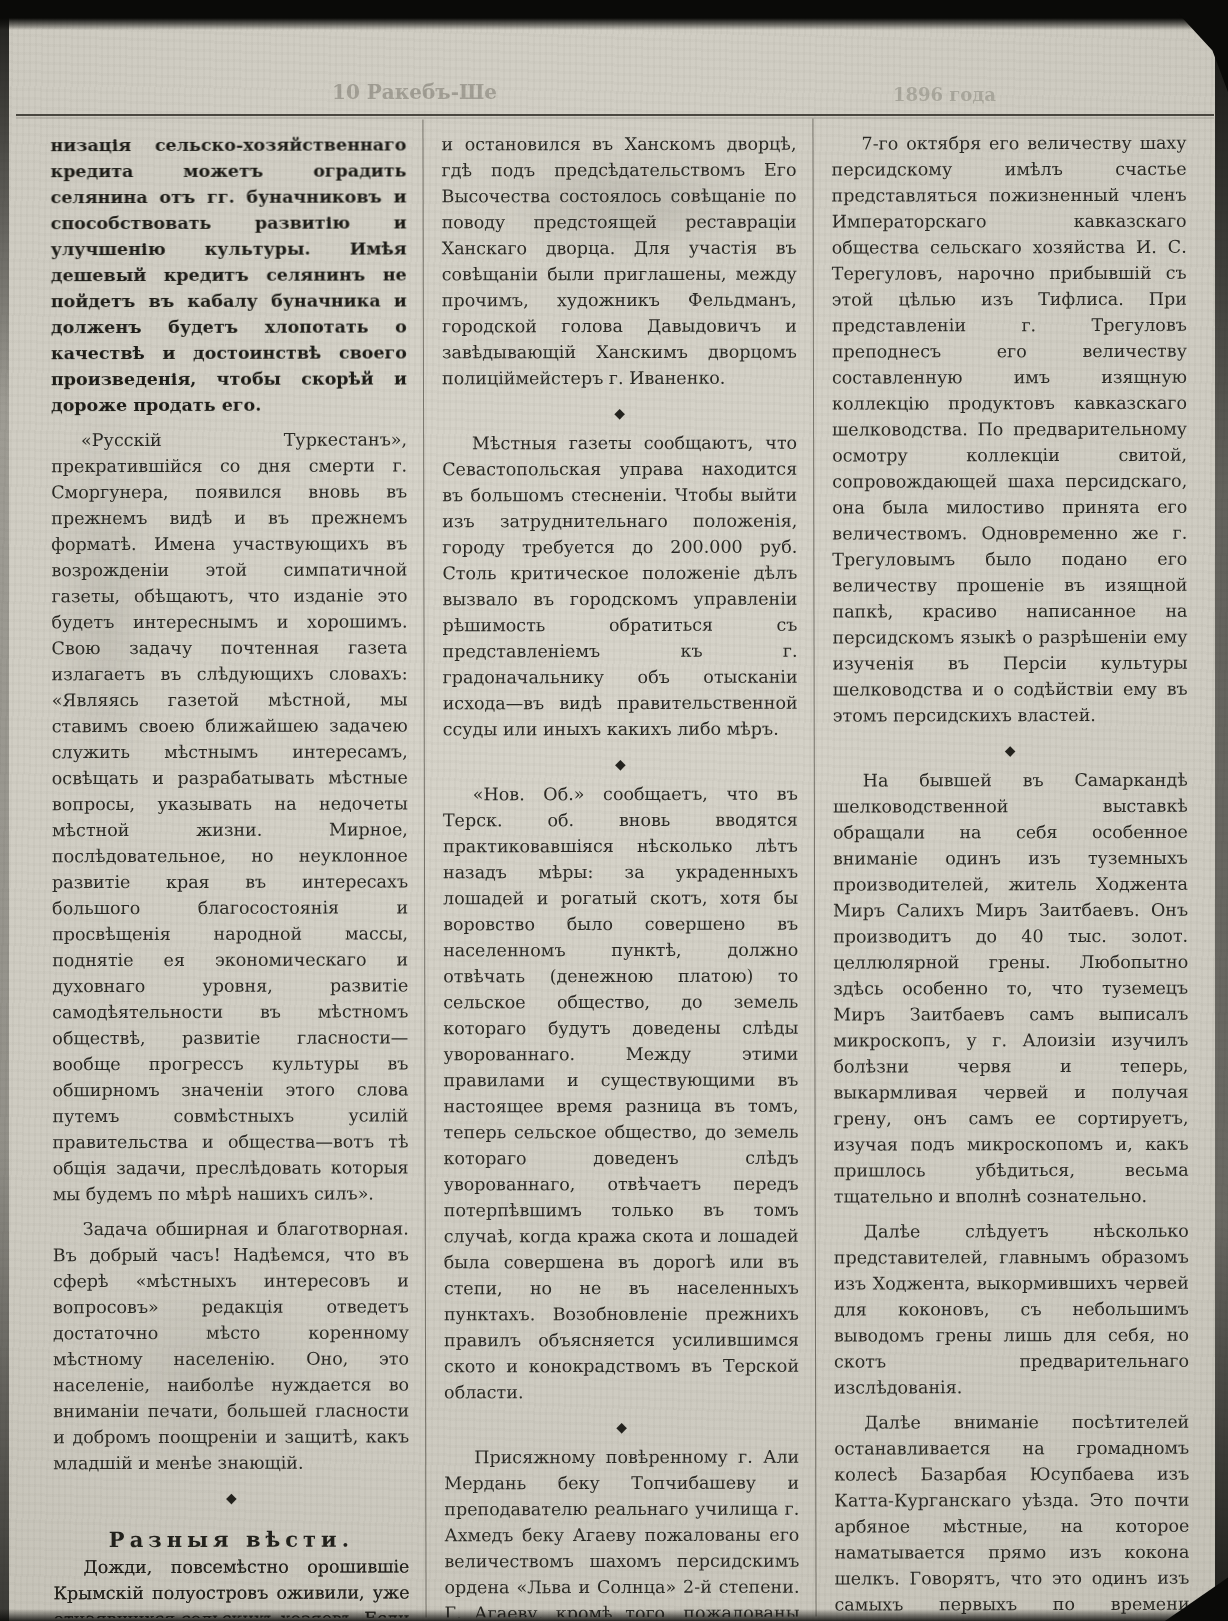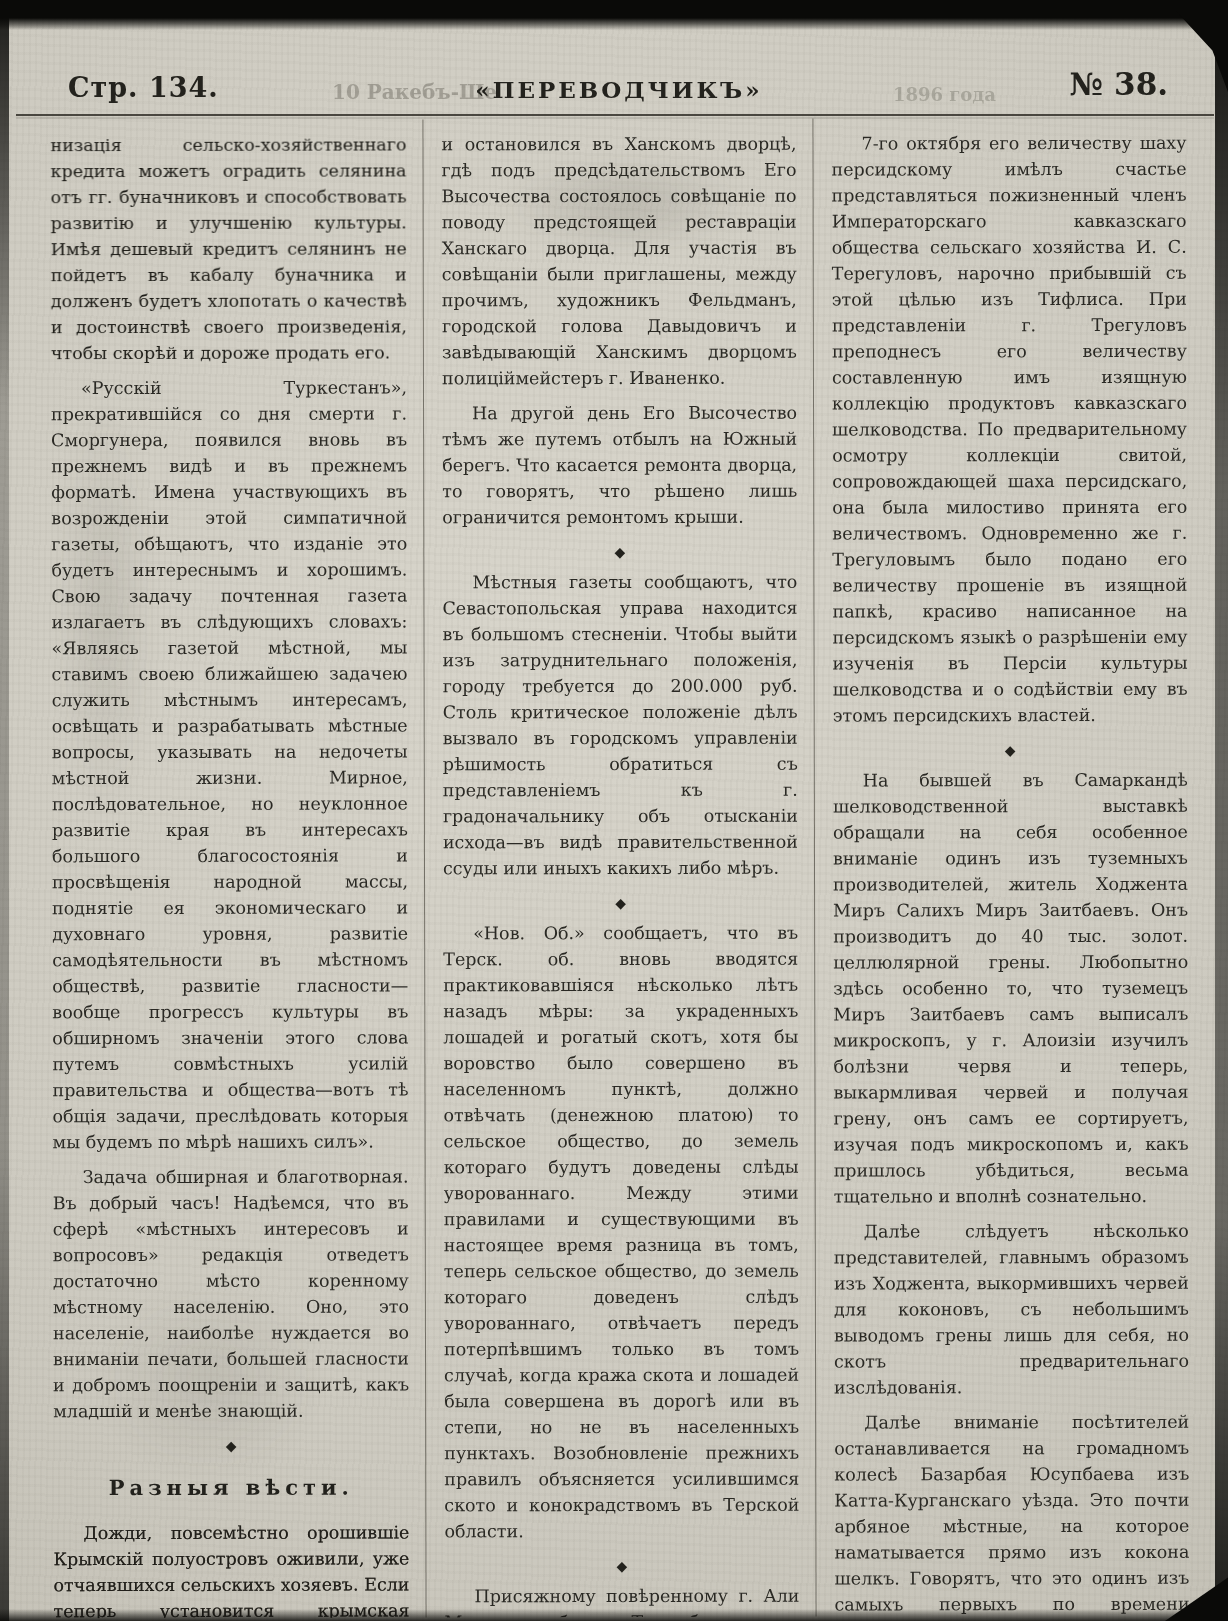--- a/index.html
+++ b/index.html
@@ -56,63 +56,57 @@
 
   
   .columns { position: absolute; top: 119px; left: 34px; right: 24px; bottom: 4px;
     display: grid; grid-template-columns: 1fr 1fr 1fr; transform: rotate(-0.12deg); }
   .col { padding: 12px 16px 10px 18px; overflow: hidden; display: flex; flex-direction: column; }
   .col + .col { border-left: 1.5px solid rgba(55,52,43,.6); }
 
   .para { margin: 0 0 9px; font-size: 17.5px; line-height: 26px; text-align: justify;
     text-indent: 30px; color: #2a2924; }
   .no-indent { text-indent: 0; }
-  .ink-heavy { font-weight: 400; color: #1d1c17; filter: blur(.25px); }
+  .ink-heavy { font-weight: 700; color: #1d1c17; filter: blur(.25px); }
   .ink-medium { color: #211f1a; text-shadow: 0 0 .6px rgba(33,31,26,.7); }
 
   .sep { text-align: center; margin: 5px 0 9px; font-size: 14px; color: #23221d; flex: none; }
 
-  .section-heading { margin: 12px 0 20px; text-align: center; font-size: 21px; font-weight: bold;
+  .section-heading { margin: 12px 0 2px; text-align: center; font-size: 21px; font-weight: bold;
     letter-spacing: 5px; color: #22211c; flex: none; }
 </style>
 </head>
 <body>
 
 <div class="paper">
   <div class="grain"></div>
 
   <div class="smudge smudge-a"></div>
   <div class="smudge smudge-b"></div>
   <div class="smudge smudge-c"></div>
 
   <div class="ghost ghost-left">10 Ракебъ-Ше</div>
   <div class="ghost ghost-right">1896 года</div>
 
-  <header class="page-header">
-    <div class="page-num">Стр. 134.</div>
-    <div class="masthead">«ПЕРЕВОДЧИКЪ»</div>
-    <div class="issue-num">№ 38.</div>
-  </header>
   <div class="header-rule"></div>
 
   <main class="columns">
 
     <section class="col">
       <p class="para no-indent ink-heavy">низація сельско-хозяйственнаго кредита можетъ оградить селянина отъ гг. буначниковъ и способствовать развитію и улучшенію культуры. Имѣя дешевый кредитъ селянинъ не пойдетъ въ кабалу буначника и долженъ будетъ хлопотать о качествѣ и достоинствѣ своего произведенія, чтобы скорѣй и дороже продать его.</p>
       <p class="para">«Русскій Туркестанъ», прекратившійся со дня смерти г. Сморгунера, появился вновь въ прежнемъ видѣ и въ прежнемъ форматѣ. Имена участвующихъ въ возрожденіи этой симпатичной газеты, обѣщаютъ, что изданіе это будетъ интереснымъ и хорошимъ. Свою задачу почтенная газета излагаетъ въ слѣдующихъ словахъ: «Являясь газетой мѣстной, мы ставимъ своею ближайшею задачею служить мѣстнымъ интересамъ, освѣщать и разрабатывать мѣстные вопросы, указывать на недочеты мѣстной жизни. Мирное, послѣдовательное, но неуклонное развитіе края въ интересахъ большого благосостоянія и просвѣщенія народной массы, поднятіе ея экономическаго и духовнаго уровня, развитіе самодѣятельности въ мѣстномъ обществѣ, развитіе гласности—вообще прогрессъ культуры въ обширномъ значеніи этого слова путемъ совмѣстныхъ усилій правительства и общества—вотъ тѣ общія задачи, преслѣдовать которыя мы будемъ по мѣрѣ нашихъ силъ».</p>
       <p class="para">Задача обширная и благотворная. Въ добрый часъ! Надѣемся, что въ сферѣ «мѣстныхъ интересовъ и вопросовъ» редакція отведетъ достаточно мѣсто коренному мѣстному населенію. Оно, это населеніе, наиболѣе нуждается во вниманіи печати, большей гласности и добромъ поощреніи и защитѣ, какъ младшій и менѣе знающій.</p>
       <div class="sep">◆</div>
       <h2 class="section-heading">Разныя вѣсти.</h2>
       <p class="para ink-medium">Дожди, повсемѣстно орошившіе Крымскій полуостровъ оживили, уже отчаявшихся сельскихъ хозяевъ. Если теперь установится крымская солнечная осень, то и осенняя трава зазеленѣетъ.</p>
 
     </section>
 
     <section class="col">
       <p class="para no-indent">и остановился въ Ханскомъ дворцѣ, гдѣ подъ предсѣдательствомъ Его Высочества состоялось совѣщаніе по поводу предстоящей реставраціи Ханскаго дворца. Для участія въ совѣщаніи были приглашены, между прочимъ, художникъ Фельдманъ, городской голова Давыдовичъ и завѣдывающій Ханскимъ дворцомъ полиціймейстеръ г. Иваненко.</p>
-      <p class="para">На другой день Его Высочество тѣмъ же путемъ отбылъ на Южный берегъ. Что касается ремонта дворца, то говорятъ, что рѣшено лишь ограничится ремонтомъ крыши.</p>
       <div class="sep">◆</div>
       <p class="para">Мѣстныя газеты сообщаютъ, что Севастопольская управа находится въ большомъ стесненіи. Чтобы выйти изъ затруднительнаго положенія, городу требуется до 200.000 руб. Столь критическое положеніе дѣлъ вызвало въ городскомъ управленіи рѣшимость обратиться съ представленіемъ къ г. градоначальнику объ отысканіи исхода—въ видѣ правительственной ссуды или иныхъ какихъ либо мѣръ.</p>
       <div class="sep">◆</div>
       <p class="para">«Нов. Об.» сообщаетъ, что въ Терск. об. вновь вводятся практиковавшіяся нѣсколько лѣтъ назадъ мѣры: за украденныхъ лошадей и рогатый скотъ, хотя бы воровство было совершено въ населенномъ пунктѣ, должно отвѣчать (денежною платою) то сельское общество, до земель котораго будутъ доведены слѣды уворованнаго. Между этими правилами и существующими въ настоящее время разница въ томъ, теперь сельское общество, до земель котораго доведенъ слѣдъ уворованнаго, отвѣчаетъ передъ потерпѣвшимъ только въ томъ случаѣ, когда кража скота и лошадей была совершена въ дорогѣ или въ степи, но не въ населенныхъ пунктахъ. Возобновленіе прежнихъ правилъ объясняется усилившимся ското и конокрадствомъ въ Терской области.</p>
       <div class="sep">◆</div>
       <p class="para">Присяжному повѣренному г. Али Мердань беку Топчибашеву и преподавателю реальнаго училища г. Ахмедъ беку Агаеву пожалованы его величествомъ шахомъ персидскимъ ордена «Льва и Солнца» 2-й степени. Г. Агаеву, кромѣ того, пожалованы портреты его величества шаха и его свѣтлости великаго визиря Садраазама съ собственноручными ихъ подписями.</p>
 
     </section>
 
     <section class="col">

